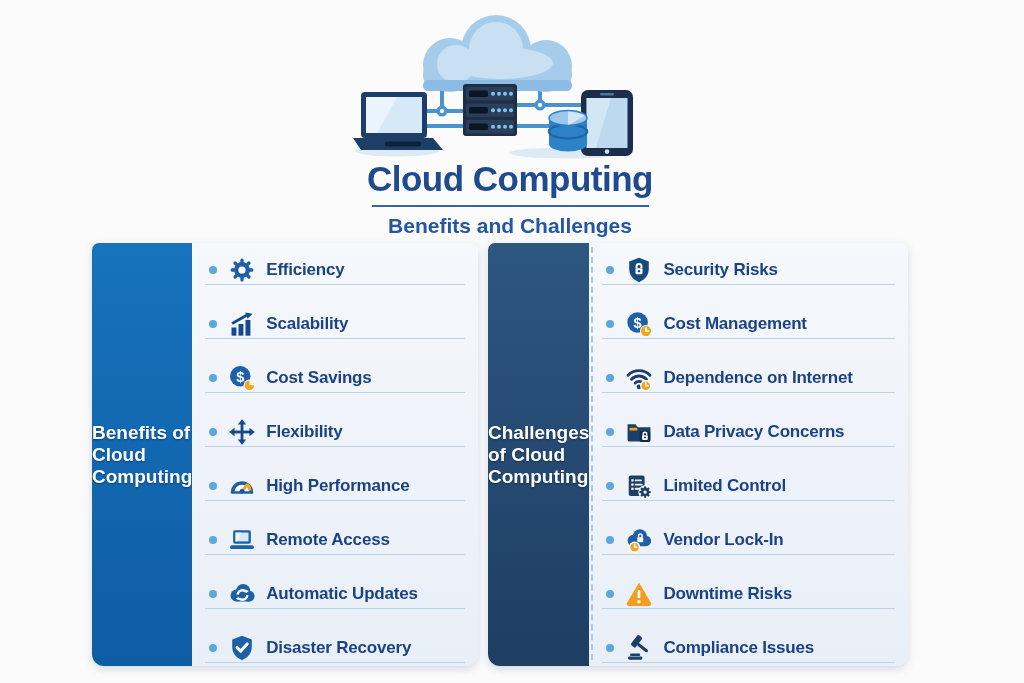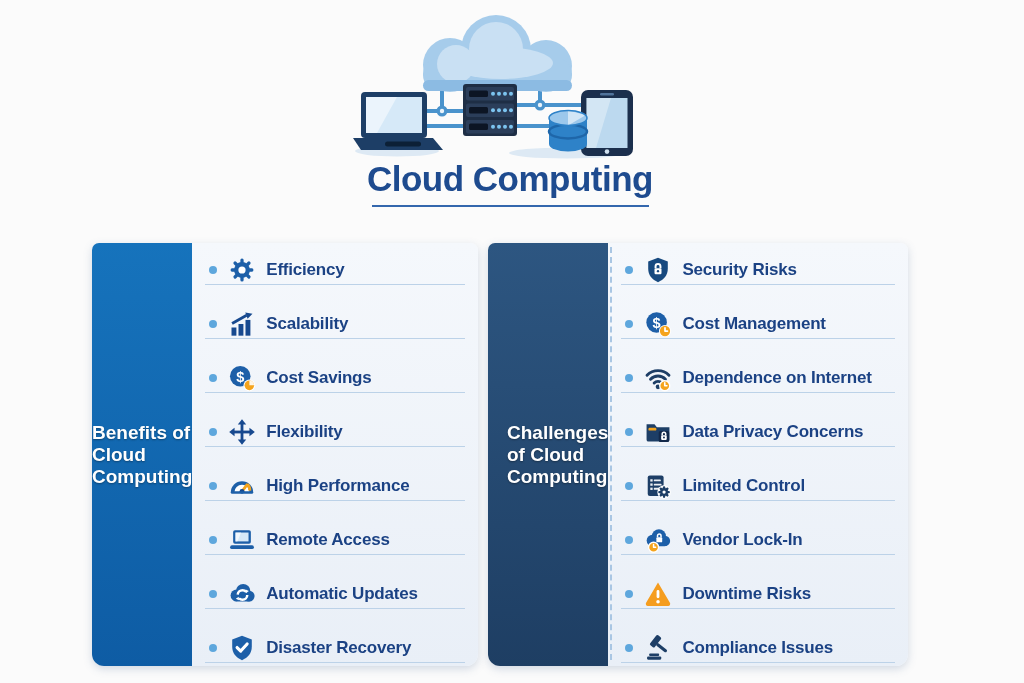--- a/index.html
+++ b/index.html
@@ -10,21 +10,21 @@
   .title{font-size:35px;font-weight:bold;color:#1e4b8f;letter-spacing:-0.5px;line-height:1.1;}
   .title-rule{width:277px;height:2px;background:#3467ad;margin:6px auto 0;}
   .subtitle{margin-top:7px;font-size:21px;font-weight:bold;color:#2456a4;}
   .panel{position:absolute;top:243px;height:423px;border-radius:7px 7px 12px 12px;overflow:hidden;
          display:flex;box-shadow:0 3px 8px rgba(90,120,160,.25);}
   .panel-left{left:92px;width:386px;}
   .panel-right{left:488px;width:420px;}
   .panel-header{flex:0 0 36px;display:flex;align-items:center;justify-content:center;color:#ffffff;
          font-size:19px;font-weight:bold;text-shadow:0 1px 2px rgba(0,0,0,.35);}
   .panel-left .panel-header{background:linear-gradient(180deg,#1673bc,#0e5ca4);}
-  .panel-right .panel-header{background:linear-gradient(180deg,#2d5681,#1e3e63);padding-left:19px;}
+  .panel-right .panel-header{background:linear-gradient(180deg,#2d5681,#1e3e63);}
   .panel-body{flex:1;position:relative;display:flex;flex-direction:column;
          background:linear-gradient(180deg,#f5f8fc,#e9eff7);}
   .dashed-divider{position:absolute;left:2px;top:4px;bottom:6px;width:0;border-left:2px dashed #a9c6e3;}
   .row{height:38.7px;box-sizing:border-box;display:flex;align-items:center;margin:12px 13px;
          border-bottom:1px solid #bcd2e8;padding-left:4px;}
   .row-last{border-bottom:none;}
   .bullet{width:8px;height:8px;border-radius:50%;background:#5ea7dd;margin-right:10px;flex:0 0 8px;}
   .icon{width:29px;height:29px;display:flex;align-items:center;justify-content:center;margin-right:10px;flex:0 0 29px;}
   .icon svg{display:block;}
   .label{font-size:17px;font-weight:bold;color:#1b4284;letter-spacing:-0.2px;white-space:nowrap;}
@@ -107,20 +107,21 @@
         <ellipse cx="215" cy="110" rx="19" ry="7.5" fill="#9cc8ec"></ellipse>
         <path d="M215 102.5 L233 107 L215 117.5 Z" fill="#ffffff" opacity=".55"></path>
         <ellipse cx="215" cy="110" rx="19" ry="7.5" fill="none" stroke="#2e82c8" stroke-width="1.5"></ellipse>
       </g>
     </svg>
   </div>
 
   <div class="hero-text">
     <div class="title">Cloud Computing</div>
     <div class="title-rule"></div>
+    <div class="subtitle">Benefits and Challenges</div>
   </div>
 
   <div class="panel panel-left">
     <div class="panel-header">Benefits of Cloud Computing</div>
     <div class="panel-body">
 
       <div class="row">
         <span class="bullet"></span>
         <span class="icon">
           <svg width="28" height="28" viewBox="0 0 24 24">

